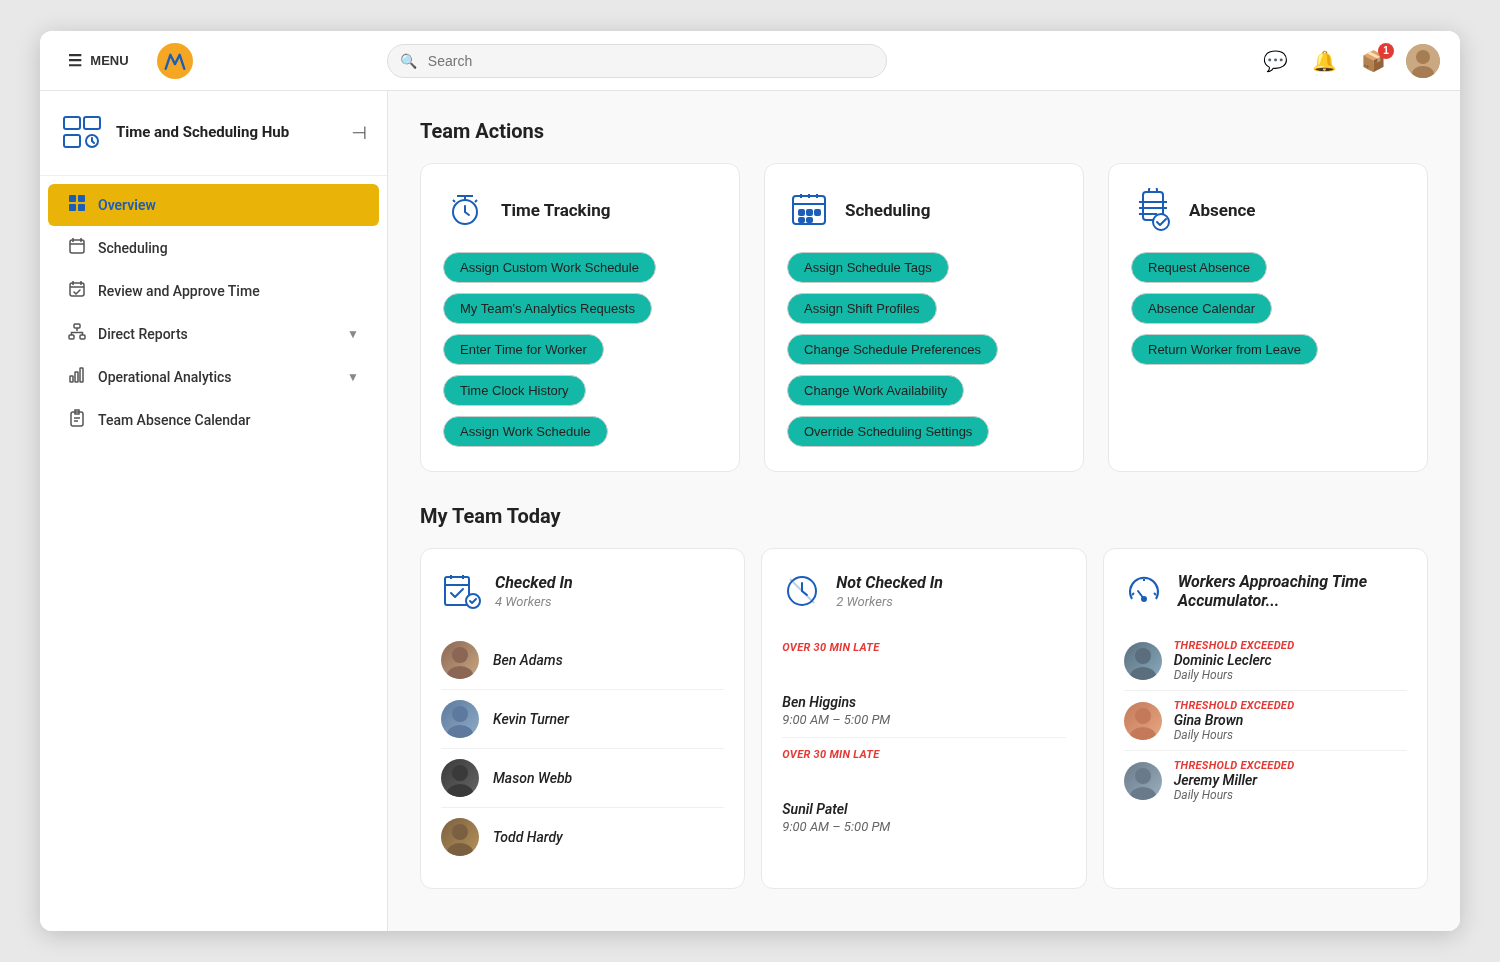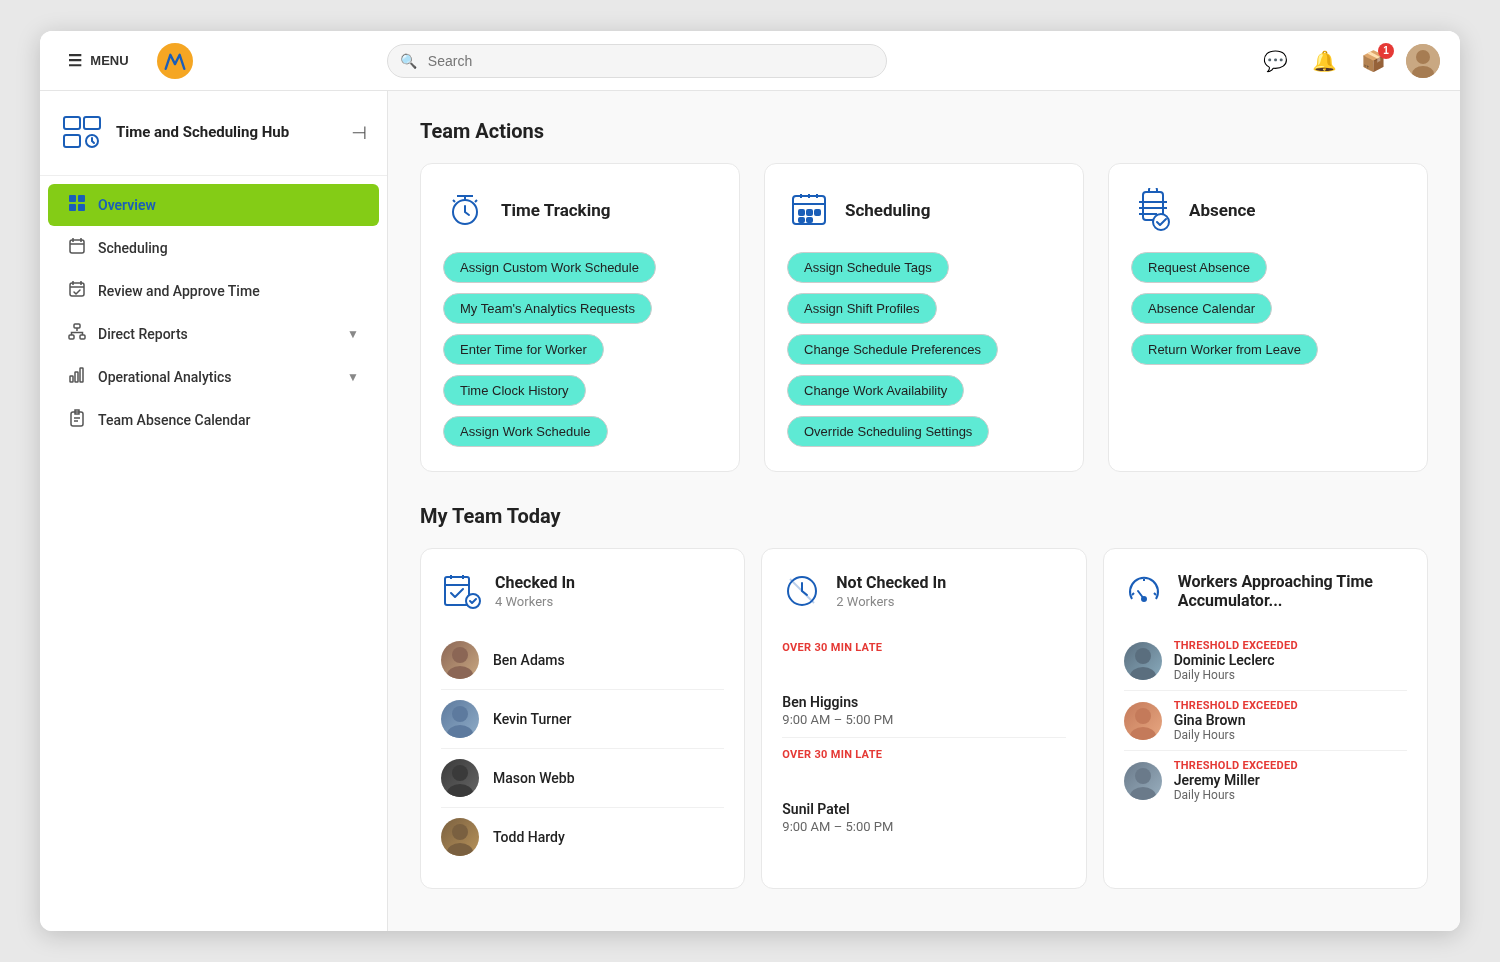--- a/index.html
+++ b/index.html
@@ -172,21 +172,21 @@
       gap: 12px;
       padding: 10px 20px;
       cursor: pointer;
       font-size: 14px;
       color: #333;
       font-weight: 500;
       border-radius: 6px;
       margin: 1px 8px;
     }
     .sidebar-item.active {
-      background: #84cc16;
+      background: #eab308;
       color: #1a5eb8;
       font-weight: 600;
       margin-top: 6px;
     }
     .sidebar-item-icon { font-size: 18px; color: #555; flex-shrink: 0; }
     .sidebar-item.active .sidebar-item-icon { color: #1a5eb8; }
     .sidebar-item-chevron { margin-left: auto; font-size: 12px; color: #888; }
 
     
     .main-content {
@@ -239,31 +239,32 @@
     }
     .action-btn {
       display: inline-block;
       border: 1.5px solid #ccc;
       border-radius: 20px;
       padding: 7px 16px;
       font-size: 13px;
       font-weight: 500;
       color: #222;
       cursor: pointer;
-      background: #5eead4;
+      background: #14b8a6;
       text-align: left;
       width: fit-content;
       transition: border-color 0.15s;
     }
 
     
     .team-today-cards {
       display: grid;
       grid-template-columns: 1fr 1fr 1fr;
       gap: 16px;
+      font-style: italic;
     }
     .today-card {
       background: #fff;
       border-radius: 12px;
       border: 1px solid #e8e8e8;
       padding: 22px 20px;
     }
     .today-card-header {
       display: flex;
       align-items: center;

